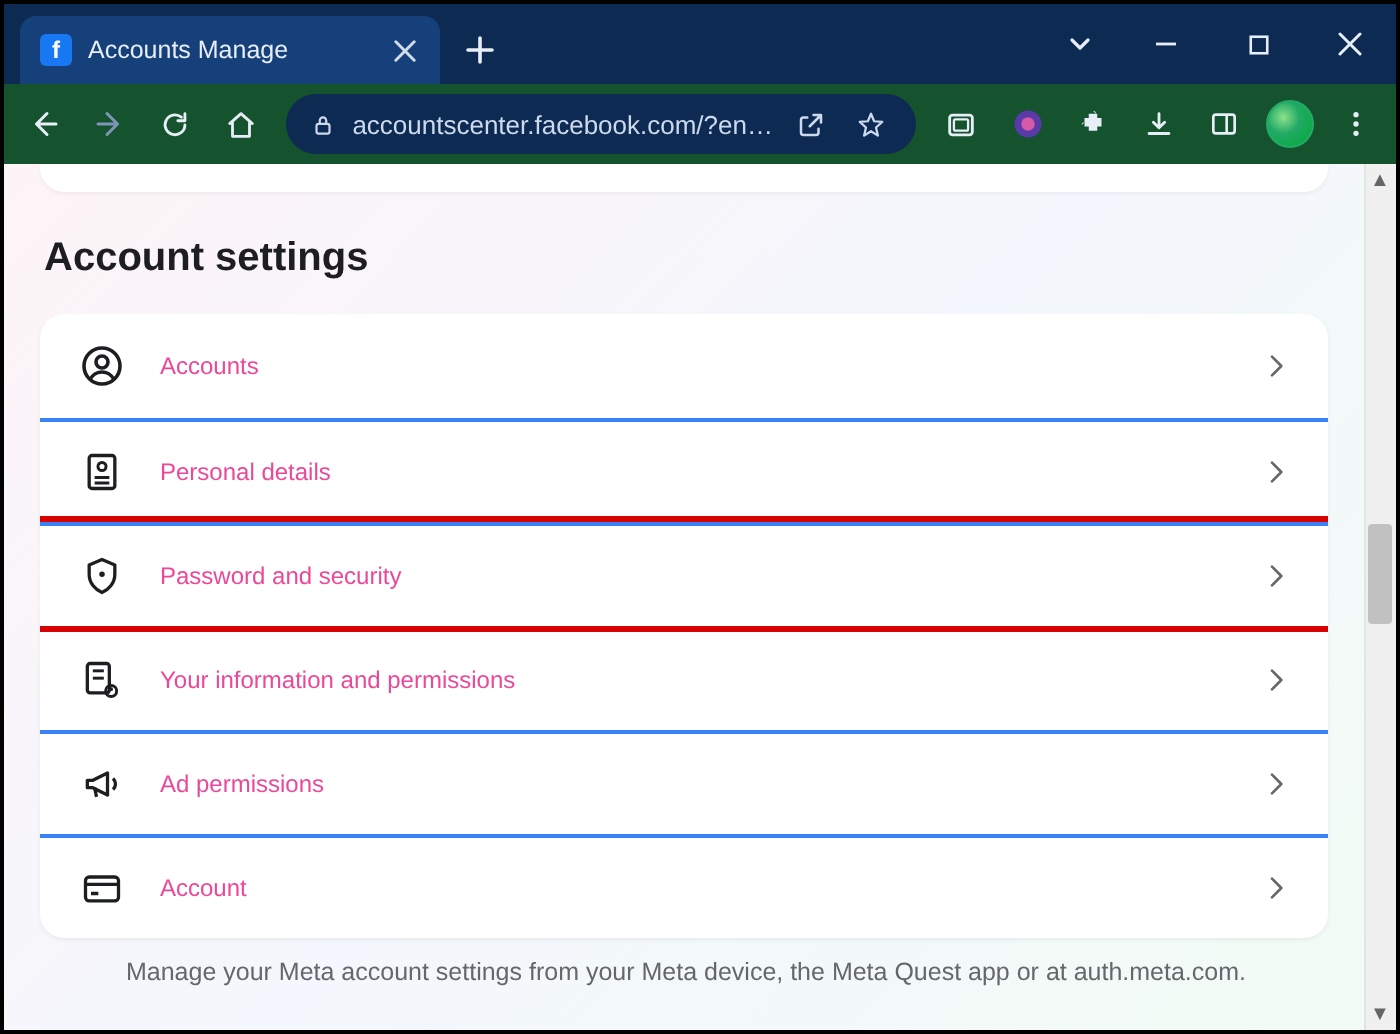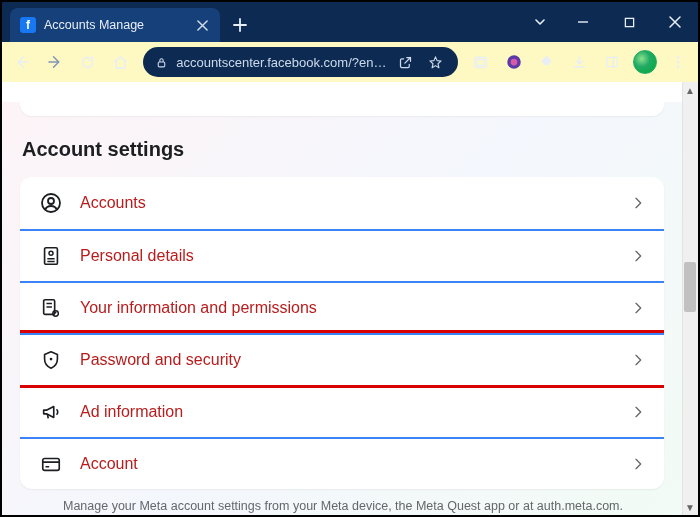--- a/index.html
+++ b/index.html
@@ -56,21 +56,21 @@
     margin-left:auto;display:flex;height:40px;
   }
   .win-controls .wc {
     width:46px;display:flex;align-items:center;justify-content:center;
     color:#e8eef7;
   }
   .win-controls .wc.chev { width:40px; }
   
   .toolbar {
     height: 40px;
-    background: #fef9c3;
+    background: #14532d;
     display:flex;align-items:center;
     padding: 0 6px;
     gap:4px;
   }
   .tbtn {
     width:32px;height:32px;display:flex;align-items:center;justify-content:center;
     color:#e8eef7;border-radius:50%;
   }
   .tbtn.dim { color:#7f95b8; }
   .omnibox {
@@ -100,21 +100,20 @@
   .scroll-arrow {
     position:absolute;right:0;width:16px;height:16px;display:flex;align-items:center;justify-content:center;color:#666;font-size:10px;
   }
   .scroll-arrow.up{top:0}
   .scroll-arrow.down{bottom:0}
   .page {
     position:absolute;inset:0;right:16px;
     background: linear-gradient(135deg, #fdf4f7 0%, #f4f7fd 50%, #f2fbf5 100%);
     overflow:hidden;
     padding: 0 18px;
-    margin-top: 20px;
   }
   .whitebox-top {
     height:14px;background:#fff;border-radius:0 0 12px 12px;
     box-shadow: 0 1px 2px rgba(0,0,0,.05);
     margin-bottom: 22px;
   }
   .section-title {
     font-size:20px;font-weight:700;color:#1c1e21;margin: 0 2px 16px 2px;
   }
   .settings-card {
@@ -128,21 +127,21 @@
     border-top:2px solid #3b82f6;
     cursor:pointer;
     position:relative;
   }
   .row:first-child { border-top:none; }
   .row .icon {
     width:26px;height:26px;display:flex;align-items:center;justify-content:center;
     color:#1c1e21;flex-shrink:0;margin-right:16px;
   }
   .row .label {
-    flex:1;font-size:16px;color:#b91c1c;
+    flex:1;font-size:12px;color:#ec4899;
   }
   .row .chev {
     color:#65676b;
   }
   .row.highlight {
     outline: 3px solid #d80000;
     outline-offset: 0px;
     z-index:2;
   }
   .footer-text {
@@ -311,62 +310,62 @@
               </svg>
           </span>
           <span class="label">Personal details</span>
           <span class="chev">
             <svg width="16" height="16" viewBox="0 0 24 24">
                 <path d="M9 5 L16 12 L9 19" fill="none" stroke="#65676b" stroke-width="2" stroke-linecap="round" stroke-linejoin="round"></path>
               </svg>
           </span>
         </div>
 
+        <div class="row highlight">
+          <span class="icon">
+            <svg width="22" height="22" viewBox="0 0 24 24">
+                <path d="M12 3 L19 6 V11 c0 5 -3.5 8.5 -7 10 c-3.5-1.5 -7-5 -7-10 V6 Z" fill="none" stroke="#1c1e21" stroke-width="1.8" stroke-linejoin="round"></path>
+                <circle cx="12" cy="11" r="1.5" fill="#1c1e21"></circle>
+              </svg>
+          </span>
+          <span class="label">Password and security</span>
+          <span class="chev">
+            <svg width="16" height="16" viewBox="0 0 24 24">
+                <path d="M9 5 L16 12 L9 19" fill="none" stroke="#65676b" stroke-width="2" stroke-linecap="round" stroke-linejoin="round"></path>
+              </svg>
+          </span>
+        </div>
+
         <div class="row">
           <span class="icon">
             <svg width="22" height="22" viewBox="0 0 24 24">
                 <rect x="4" y="3" width="12" height="16" rx="1.5" fill="none" stroke="#1c1e21" stroke-width="1.8"></rect>
                 <line x1="7" y1="7" x2="13" y2="7" stroke="#1c1e21" stroke-width="1.6"></line>
                 <line x1="7" y1="11" x2="13" y2="11" stroke="#1c1e21" stroke-width="1.6"></line>
                 <circle cx="17" cy="18" r="3" fill="none" stroke="#1c1e21" stroke-width="1.6"></circle>
                 <circle cx="17" cy="17" r="1" fill="#1c1e21"></circle>
               </svg>
           </span>
           <span class="label">Your information and permissions</span>
           <span class="chev">
             <svg width="16" height="16" viewBox="0 0 24 24">
                 <path d="M9 5 L16 12 L9 19" fill="none" stroke="#65676b" stroke-width="2" stroke-linecap="round" stroke-linejoin="round"></path>
               </svg>
           </span>
         </div>
 
-        <div class="row highlight">
-          <span class="icon">
-            <svg width="22" height="22" viewBox="0 0 24 24">
-                <path d="M12 3 L19 6 V11 c0 5 -3.5 8.5 -7 10 c-3.5-1.5 -7-5 -7-10 V6 Z" fill="none" stroke="#1c1e21" stroke-width="1.8" stroke-linejoin="round"></path>
-                <circle cx="12" cy="11" r="1.5" fill="#1c1e21"></circle>
-              </svg>
-          </span>
-          <span class="label">Password and security</span>
-          <span class="chev">
-            <svg width="16" height="16" viewBox="0 0 24 24">
-                <path d="M9 5 L16 12 L9 19" fill="none" stroke="#65676b" stroke-width="2" stroke-linecap="round" stroke-linejoin="round"></path>
-              </svg>
-          </span>
-        </div>
-
         <div class="row">
           <span class="icon">
             <svg width="22" height="22" viewBox="0 0 24 24">
                 <path d="M4 10 v4 h3 l8 4 V6 l-8 4 Z" fill="none" stroke="#1c1e21" stroke-width="1.8" stroke-linejoin="round"></path>
                 <path d="M18 9 a4 4 0 0 1 0 6" fill="none" stroke="#1c1e21" stroke-width="1.8"></path>
                 <line x1="8" y1="14" x2="9" y2="19" stroke="#1c1e21" stroke-width="1.8"></line>
               </svg>
           </span>
-          <span class="label">Ad information</span>
+          <span class="label">Ad permissions</span>
           <span class="chev">
             <svg width="16" height="16" viewBox="0 0 24 24">
                 <path d="M9 5 L16 12 L9 19" fill="none" stroke="#65676b" stroke-width="2" stroke-linecap="round" stroke-linejoin="round"></path>
               </svg>
           </span>
         </div>
 
         <div class="row">
           <span class="icon">
             <svg width="22" height="22" viewBox="0 0 24 24">

